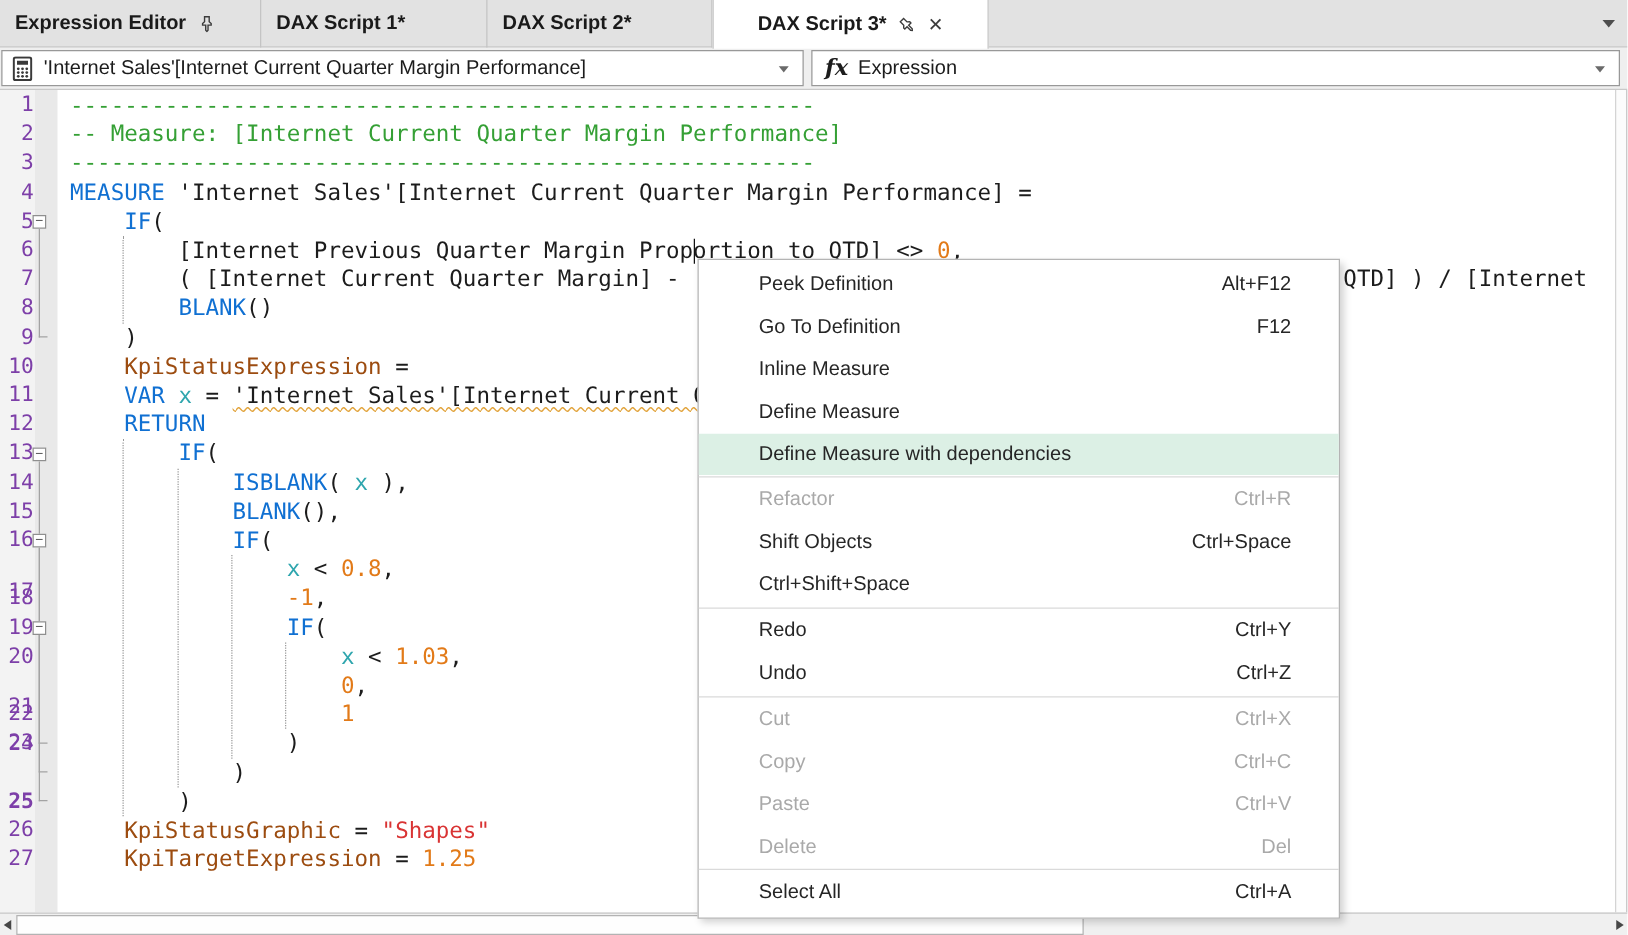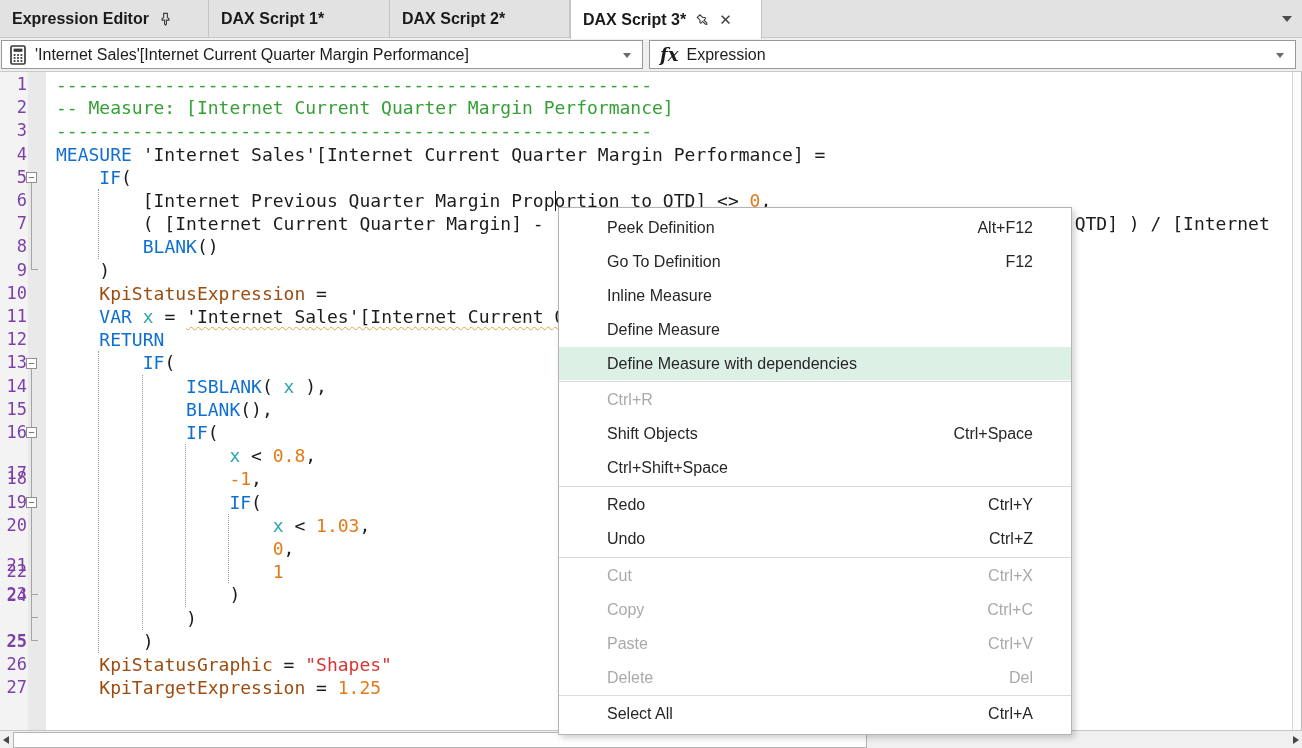--- a/index.html
+++ b/index.html
@@ -71,21 +71,21 @@
           <path d="M5 1h4v4.2l1.7 1.6v1.4H8v4.3L7 13.6 6 12.5V8.2H3.3V6.8L5 5.2z" fill="none" stroke="#3c3c3c" stroke-width="1.2"></path>
         </svg>
       </span>
     </div>
     <div class="tab" style="width: 181px;">
       <span class="tlabel">DAX Script 1*</span>
     </div>
     <div class="tab" style="width: 180px;">
       <span class="tlabel">DAX Script 2*</span>
     </div>
-    <div class="tab active" style="width: 192px;">
+    <div class="tab active" style="width: 221px; justify-content: center;">
       <span class="tlabel">DAX Script 3*</span>
       <span class="pin">
         <svg width="13" height="14" viewBox="0 0 14 14" style="transform:rotate(-45deg)">
           <path d="M5 1h4v4.2l1.7 1.6v1.4H8v4.3L7 13.6 6 12.5V8.2H3.3V6.8L5 5.2z" fill="none" stroke="#3c3c3c" stroke-width="1.2"></path>
         </svg>
       </span>
       <span class="closex">✕</span>
     </div>
     <div class="tab-overflow" title=""></div>
 </div>
@@ -212,20 +212,21 @@
     <div class="menu-item">
       <span class="mlabel">Define Measure</span>
       <span class="mshortcut"></span>
     </div>
     <div class="menu-item highlighted">
       <span class="mlabel">Define Measure with dependencies</span>
       <span class="mshortcut"></span>
     </div>
     <div class="menu-separator"></div>
     <div class="menu-item disabled">
+      <span class="mlabel">Refactor</span>
       <span class="mshortcut">Ctrl+R</span>
     </div>
     <div class="menu-item">
       <span class="mlabel">Shift Objects</span>
       <span class="mshortcut">Ctrl+Space</span>
     </div>
     <div class="menu-item">
       <span class="mshortcut">Ctrl+Shift+Space</span>
     </div>
     <div class="menu-separator"></div>

